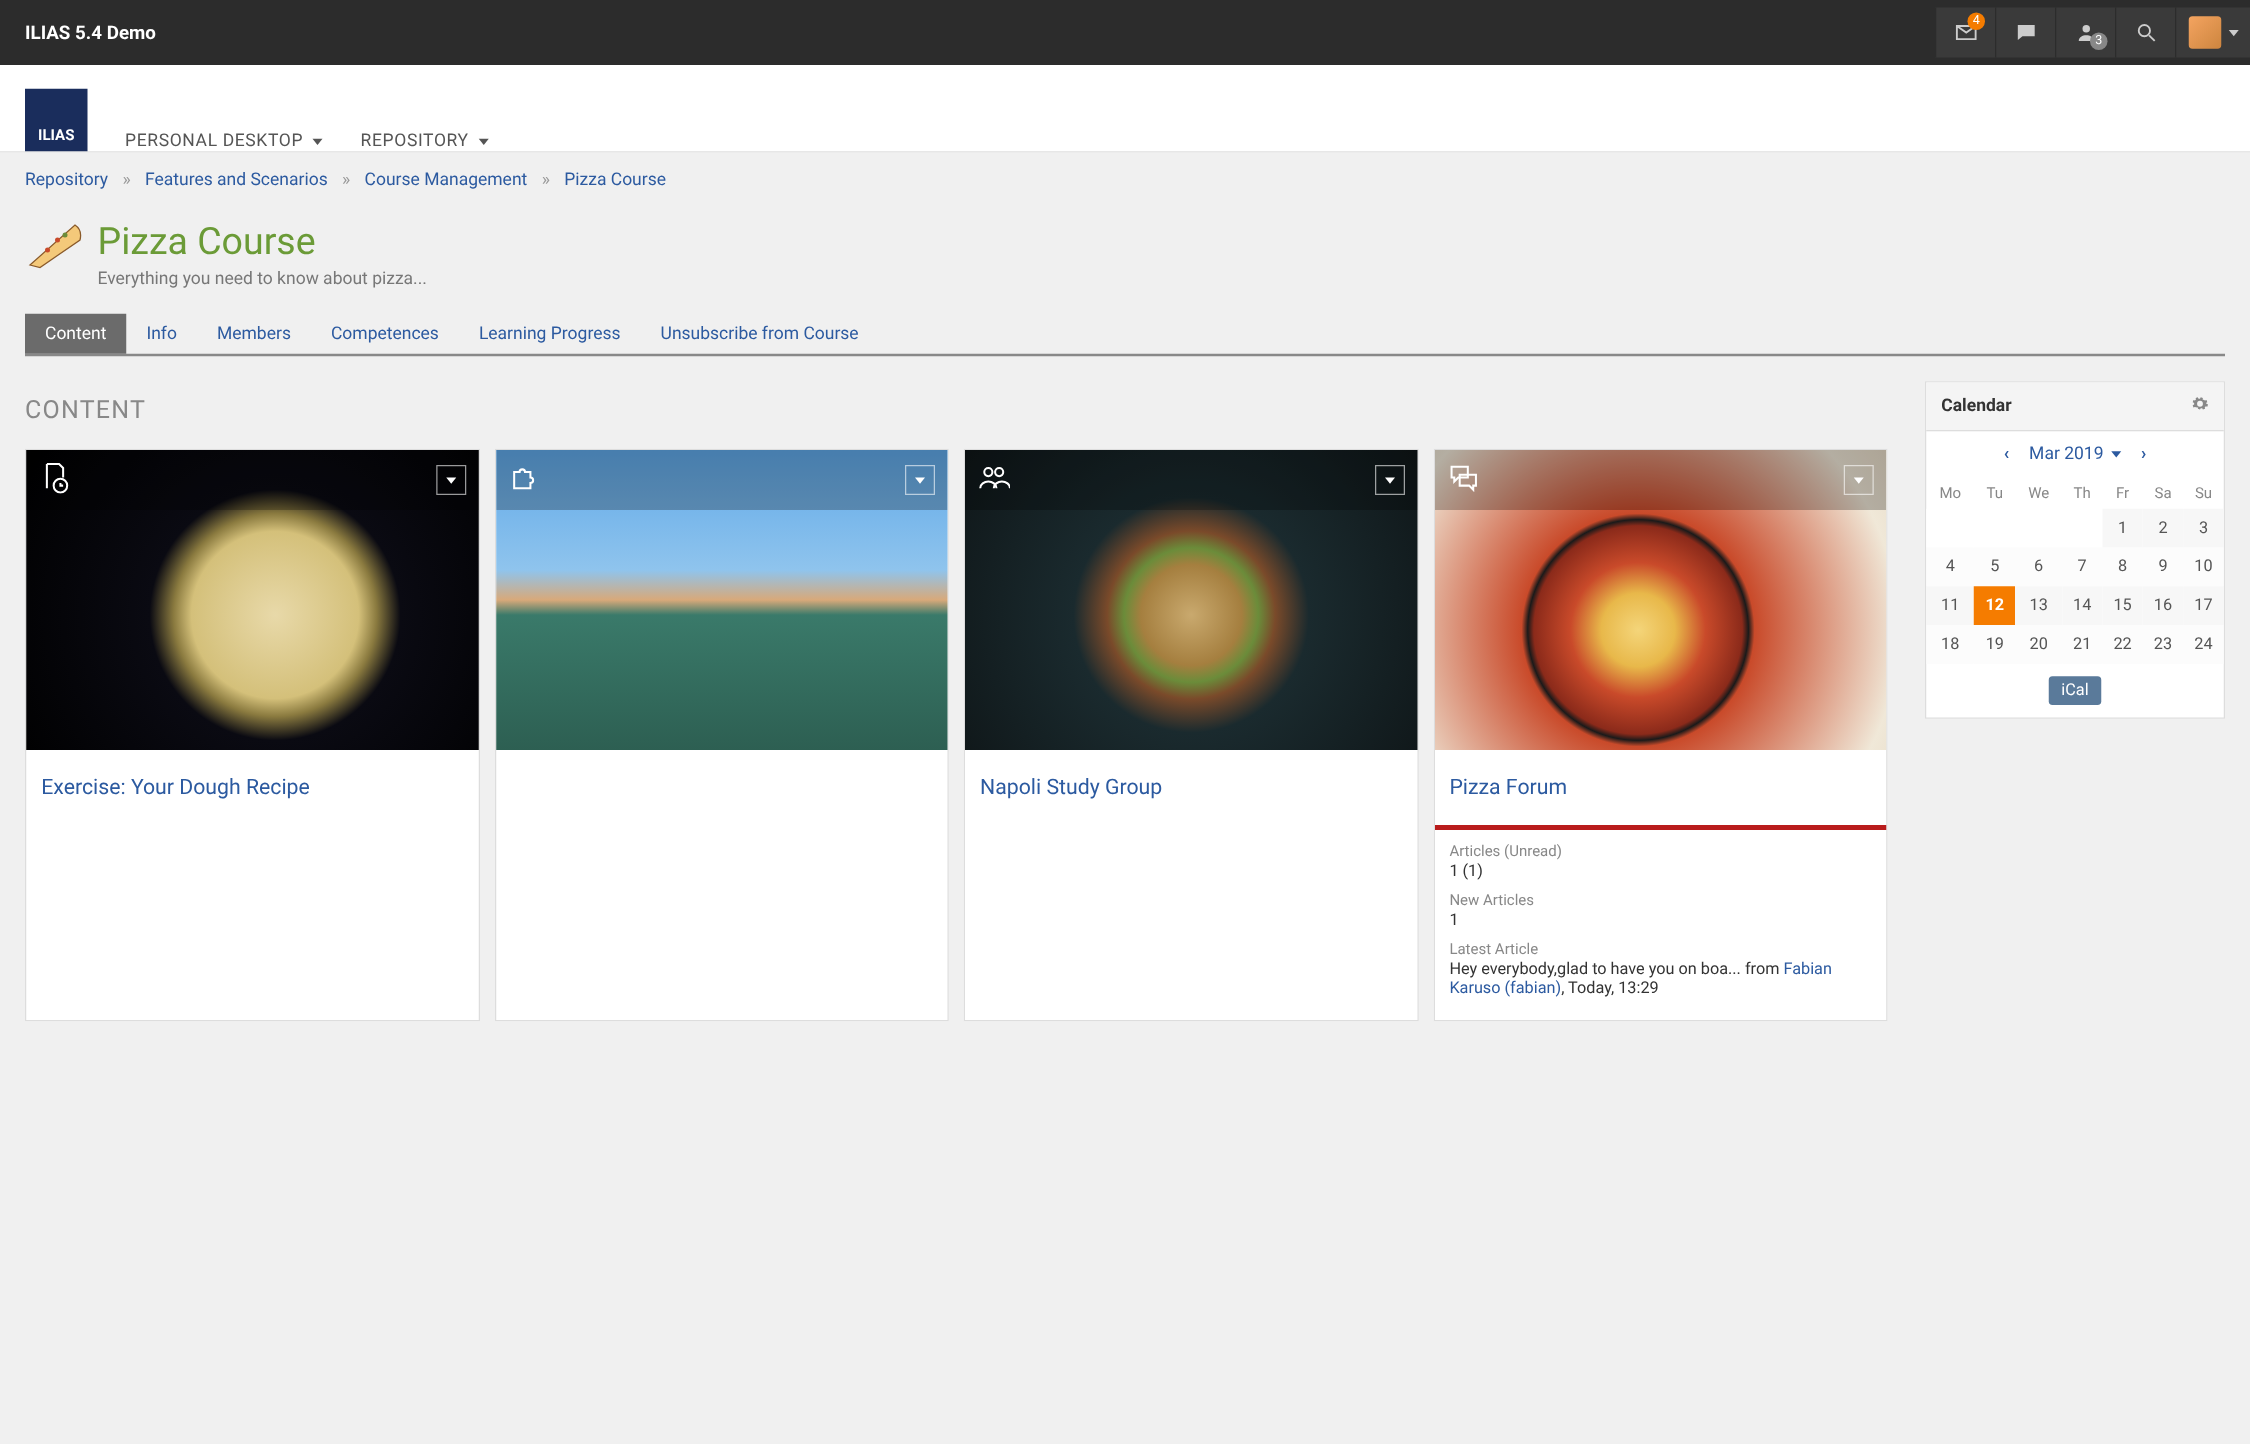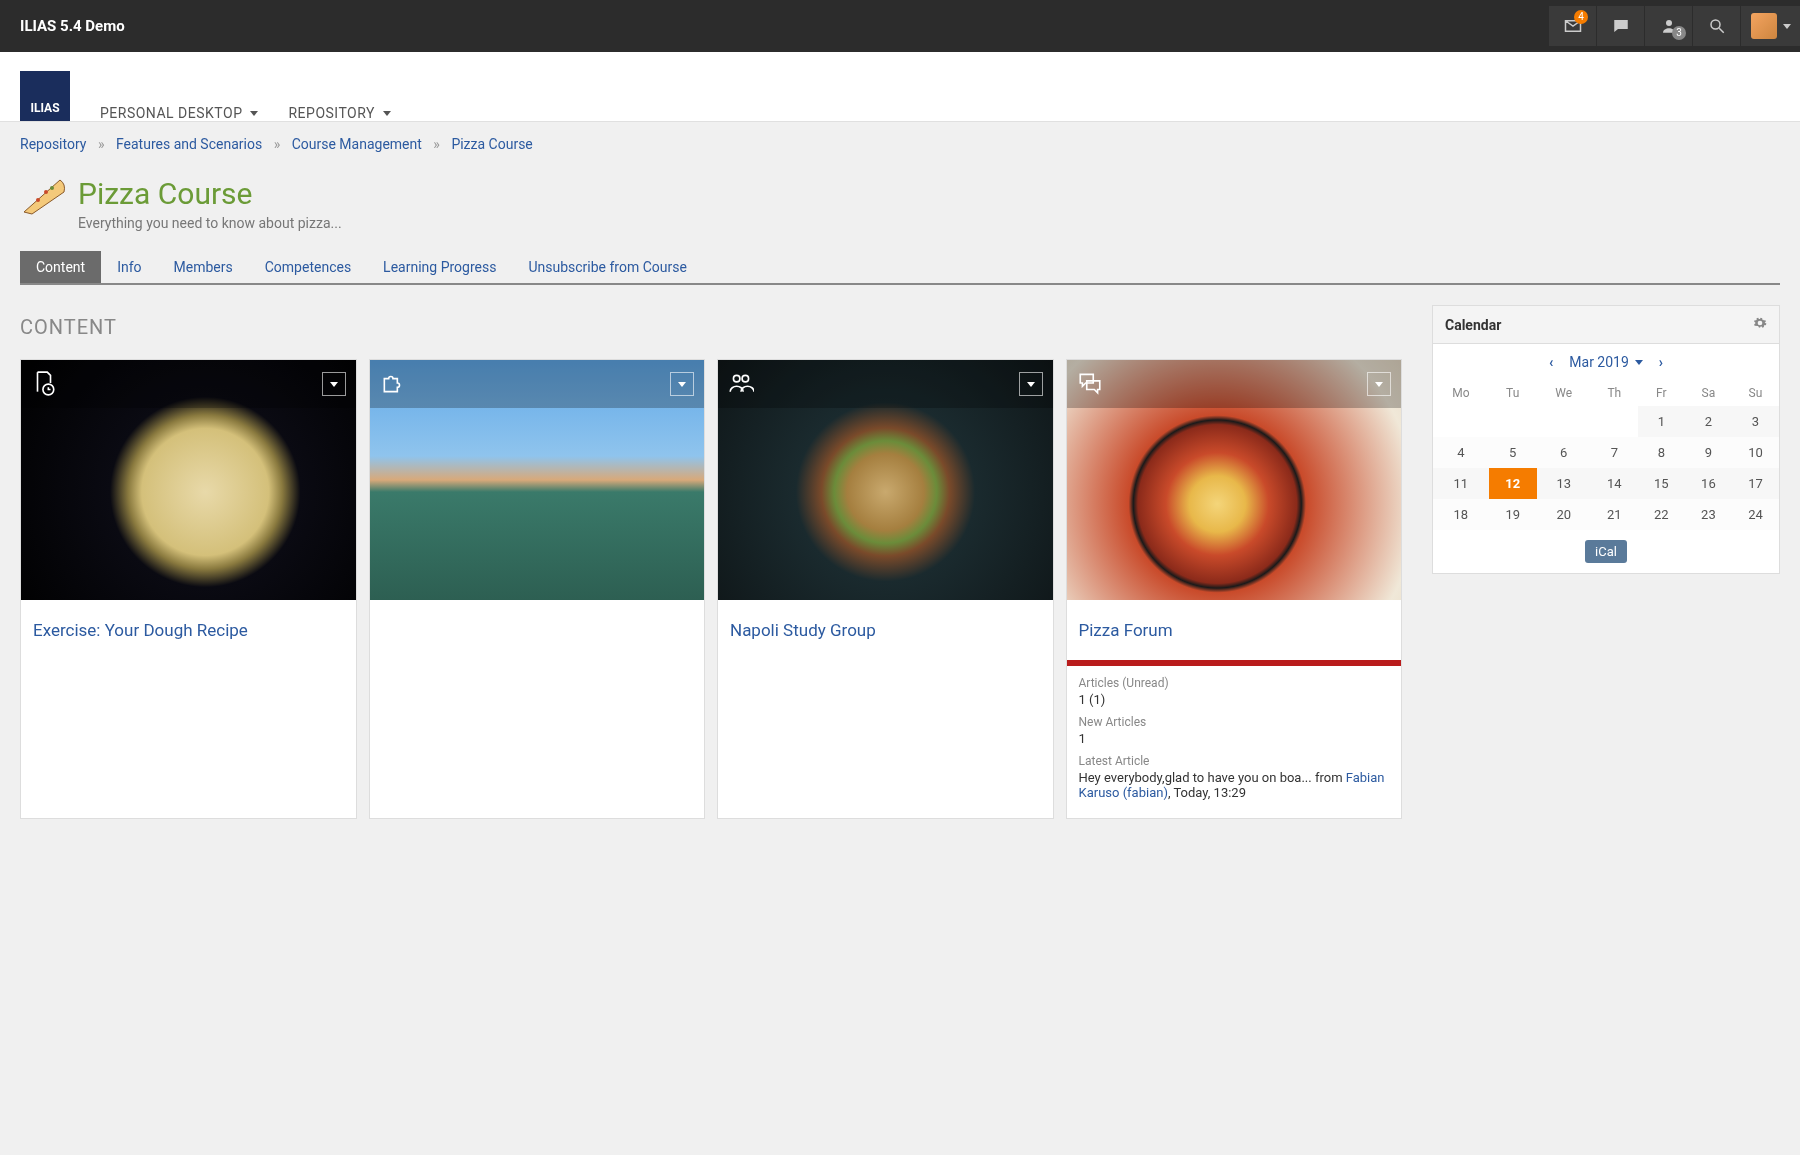--- a/index.html
+++ b/index.html
@@ -47,33 +47,33 @@
 .cards { display: flex; gap: 12px; }
 .card { flex: 1; background: #fff; border: 1px solid #ddd; display: flex; flex-direction: column; }
 .card-img { height: 240px; position: relative; background: #333; overflow: hidden; }
 .card-img-overlay { position: absolute; top: 0; left: 0; right: 0; height: 48px; background: rgba(0,0,0,0.25); display: flex; align-items: center; padding: 0 10px; }
 .card-icon { color: #fff; }
 .card-icon svg { width: 26px; height: 26px; stroke: #fff; fill: none; stroke-width: 1.5; }
 .card-dd { margin-left: auto; width: 24px; height: 24px; border: 1px solid rgba(255,255,255,0.6); display: flex; align-items: center; justify-content: center; cursor: pointer; }
 .card-dd .caret { border-top-color: #fff; margin: 0; }
 .card-body { padding: 20px 12px; }
 .card-title { color: #2c5aa0; font-size: 17px; font-weight: 400; }
-.card-meta { border-top: 6px solid #b91c1c; padding: 10px 12px; font-size: 13px; }
+.card-meta { border-top: 4px solid #b91c1c; padding: 10px 12px; font-size: 13px; }
 .card-meta-label { color: #888; font-size: 12px; margin-bottom: 2px; }
 .card-meta-val { color: #333; margin-bottom: 8px; }
 .card-meta a { color: #2c5aa0; text-decoration: none; }
 
 
 .img-dough { background: radial-gradient(circle at 55% 55%, #e8d9a9 0%, #d4c07a 28%, #8a7a3f 34%, #0a0a12 42%, #000 100%); }
 .img-venice { background: linear-gradient(to bottom, #5fa8e8 0%, #8fc4ed 40%, #d8a97a 50%, #3a7a6a 55%, #2d5f52 100%); }
 .img-napoli { background: radial-gradient(circle at 50% 55%, #c9a96e 0%, #a57f3f 18%, #6b8c3a 24%, #7a4a2a 30%, #1a2a2e 42%, #0f1618 100%); }
 .img-forum { background: radial-gradient(circle at 45% 60%, #f4d57a 0%, #e8b84a 12%, #c94a2a 22%, #8b2a1a 34%, #1a1a1a 36%, #c94a2a 38%, #f0e8d8 85%, #e8dcc8 100%); }
 
 
-.sidebar { width: 348px; }
+.sidebar { width: 240px; }
 .panel { background: #fff; border: 1px solid #ddd; }
 .panel-header { background: #f4f4f4; padding: 10px 12px; font-weight: bold; display: flex; align-items: center; border-bottom: 1px solid #ddd; }
 .panel-header-gear { margin-left: auto; color: #888; cursor: pointer; }
 .cal-nav { display: flex; align-items: center; justify-content: center; padding: 8px; gap: 10px; }
 .cal-arrow { color: #2c5aa0; cursor: pointer; font-weight: bold; padding: 2px 6px; }
 .cal-label { color: #2c5aa0; cursor: pointer; display: flex; align-items: center; }
 .cal-label .caret { border-top-color: #2c5aa0; }
 .cal-table { width: 100%; border-collapse: collapse; }
 .cal-table th { font-weight: normal; color: #888; padding: 6px 0; font-size: 12px; text-align: center; }
 .cal-table td { text-align: center; padding: 8px 0; font-size: 13px; color: #555; cursor: pointer; }

